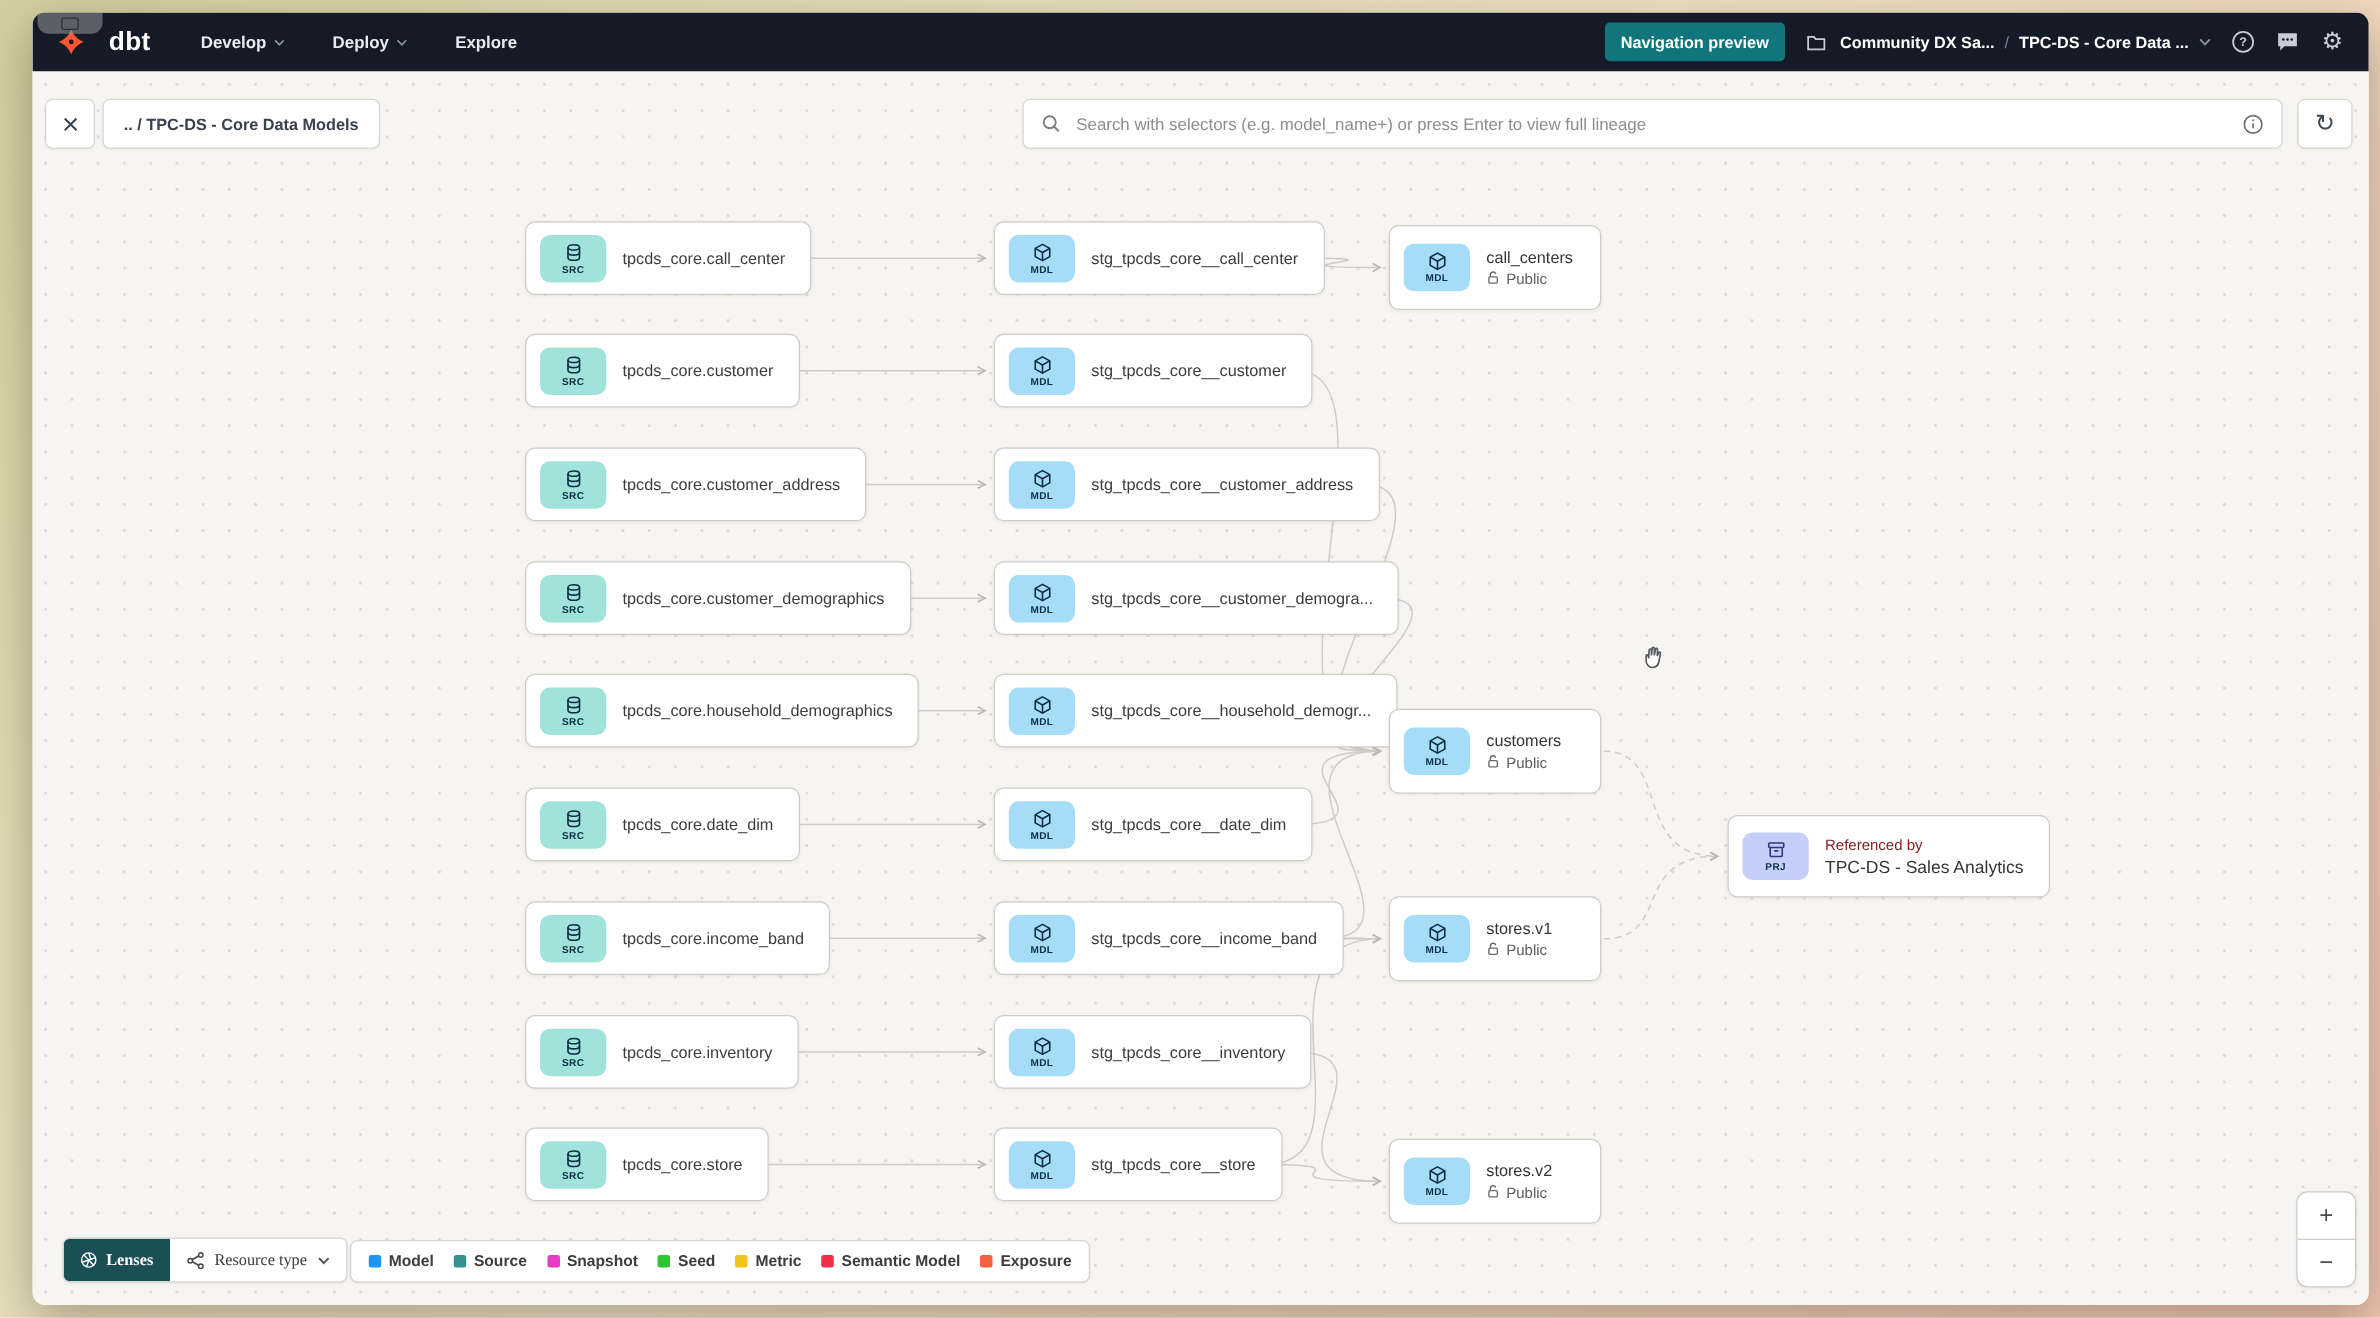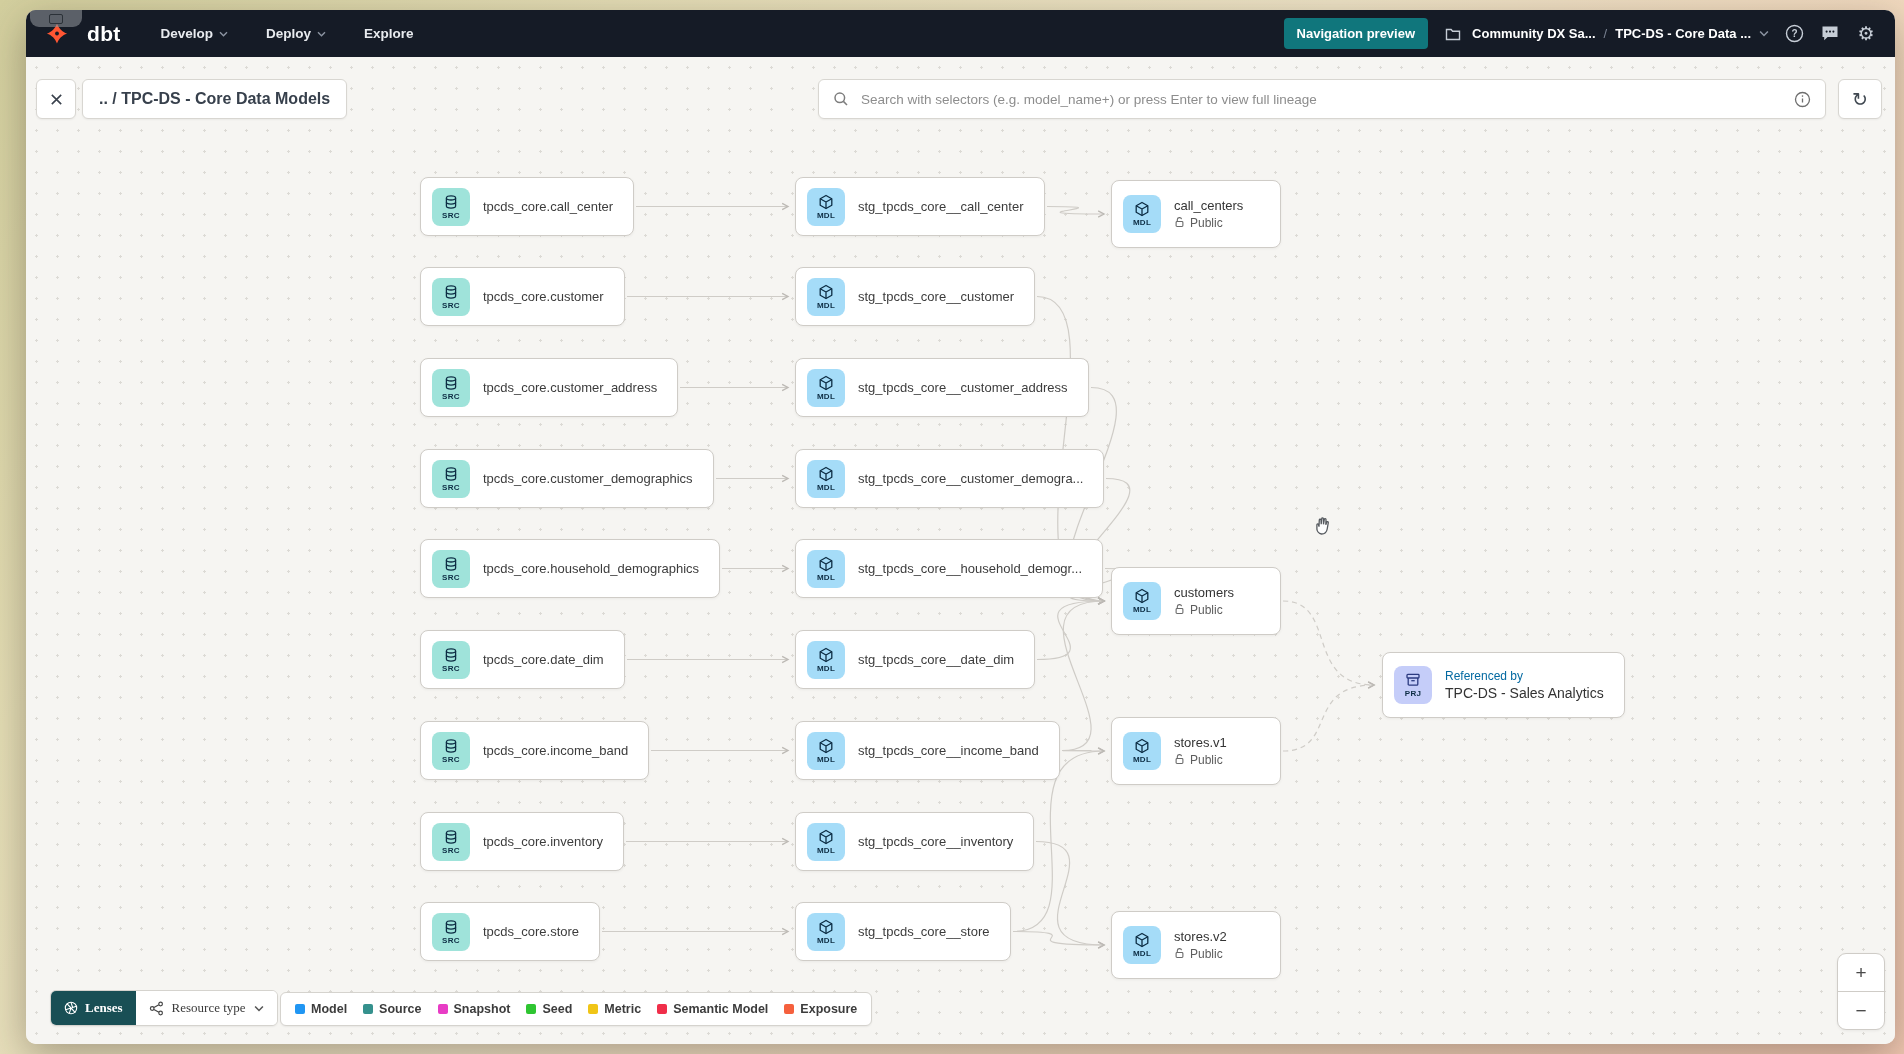--- a/index.html
+++ b/index.html
@@ -44,44 +44,44 @@
     position:absolute;left:0;top:47px;width:1869px;height:987px;
     background-color:#f6f5f2;
     background-image:radial-gradient(#dcdad5 1px,transparent 1.3px);
     background-size:21px 21px;
   }
   .chip{
     position:absolute;background:#fff;border:1px solid #d8d6d1;border-radius:6px;
     box-shadow:0 1px 2px rgba(0,0,0,.05);display:flex;align-items:center;box-sizing:border-box;
   }
   .close-btn{left:10px;top:22px;width:40px;height:40px;justify-content:center;cursor:pointer;}
-  .back-chip{left:56px;top:22px;height:40px;padding:0 16px;font-size:16px;font-weight:700;color:#37404c;cursor:pointer;}
+  .back-chip{left:56px;top:22px;height:40px;padding:0 16px;font-size:13px;font-weight:700;color:#37404c;cursor:pointer;}
   .search-box{left:792px;top:22px;width:1008px;height:40px;padding:0 14px;gap:10px;}
   .search-box input{flex:1;border:none;outline:none;font-size:13.5px;color:#333;background:transparent;font-family:inherit;}
   .search-box input::placeholder{color:#8d8d8d;}
   .refresh-btn{left:1812px;top:22px;width:44px;height:40px;justify-content:center;cursor:pointer;font-size:19px;color:#3f4750;}
 
   
   #edge-layer{position:absolute;left:0;top:0;}
   .node{
     position:absolute;display:flex;align-items:center;gap:13px;
     background:#fff;border:1px solid #cfccc7;border-radius:8px;
     padding:0 20px 0 11px;height:59px;box-sizing:border-box;white-space:nowrap;
     box-shadow:0 1px 3px rgba(0,0,0,.05);cursor:pointer;z-index:5;
   }
-  .tile{flex:0 0 auto;width:38px;height:38px;border-radius:8px;display:flex;flex-direction:column;align-items:center;justify-content:center;gap:1px;}
+  .tile{flex:0 0 auto;width:53px;height:38px;border-radius:8px;display:flex;flex-direction:column;align-items:center;justify-content:center;gap:1px;}
   .tile .bt{font-size:8px;font-weight:700;color:#0d2d44;letter-spacing:.3px;}
   .node .lbl{font-size:13px;color:#3c3c3c;}
   .node.pub{height:68px;width:170px;padding-right:10px;}
   .pub-main{display:flex;flex-direction:column;gap:3px;}
   .pub-main .lbl{font-weight:400;color:#343434;}
   .sub{display:flex;align-items:center;gap:5px;font-size:12px;color:#5d5d5d;}
   .node.prj{height:66px;}
   .prj-main{display:flex;flex-direction:column;gap:2px;}
-  .prj-title{font-size:12px;color:#0369a1;}
+  .prj-title{font-size:12px;color:#7f1d1d;}
   .prj-name{font-size:14px;color:#333;}
 
   
   .lens-pill{
     position:absolute;left:24px;bottom:18px;height:34px;display:flex;align-items:stretch;
     border:1px solid #d5d3ce;border-radius:6px;overflow:hidden;background:#fff;
     box-shadow:0 1px 2px rgba(0,0,0,.06);z-index:20;font-family:Liberation Serif, serif;
   }
   .lens-seg{display:flex;align-items:center;gap:7px;padding:0 13px;background:#194f55;color:#fff;font-size:13px;font-weight:700;cursor:pointer;}
   .res-seg{display:flex;align-items:center;gap:8px;padding:0 13px;background:#fff;color:#3a3a3a;font-size:13px;cursor:pointer;justify-content:space-between;}

